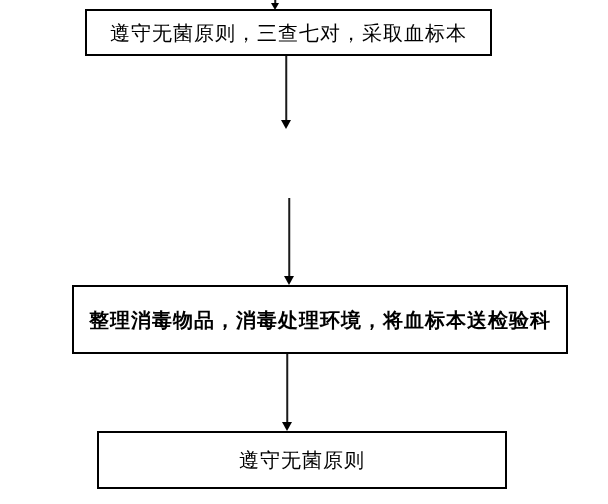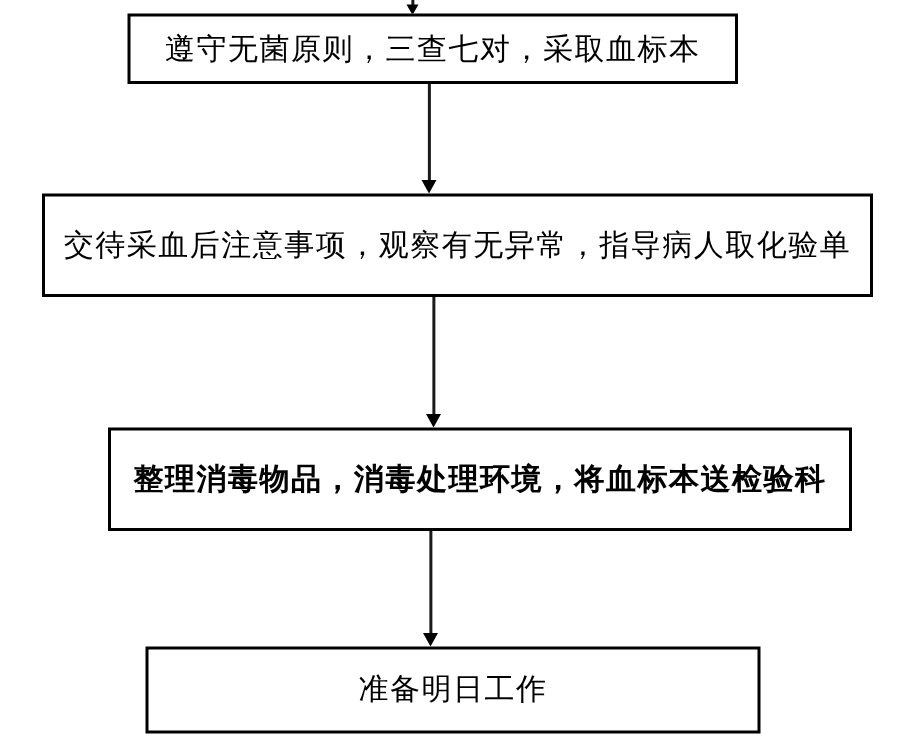--- a/index.html
+++ b/index.html
@@ -84,35 +84,32 @@
 
   <div class="flow-box box1">
     <span class="label">遵守无菌原则，三查七对，采取血标本</span>
   </div>
 
   <div class="arrow arrow-1-2">
     <div class="shaft"></div>
     <div class="head"></div>
   </div>
 
-  <div class="flow-box box2">
-    <span class="label">交待采血后注意事项，观察有无异常，指导病人取化验单</span>
-  </div>
 
   <div class="arrow arrow-2-3">
     <div class="shaft"></div>
     <div class="head"></div>
   </div>
 
   <div class="flow-box box3">
     <span class="label">整理消毒物品，消毒处理环境，将血标本送检验科</span>
   </div>
 
   <div class="arrow arrow-3-4">
     <div class="shaft"></div>
     <div class="head"></div>
   </div>
 
   <div class="flow-box box4">
-    <span class="label">准备明日工作</span>
+    <span class="label">遵守无菌原则</span>
   </div>
 
 </div>
 
 </body></html>

